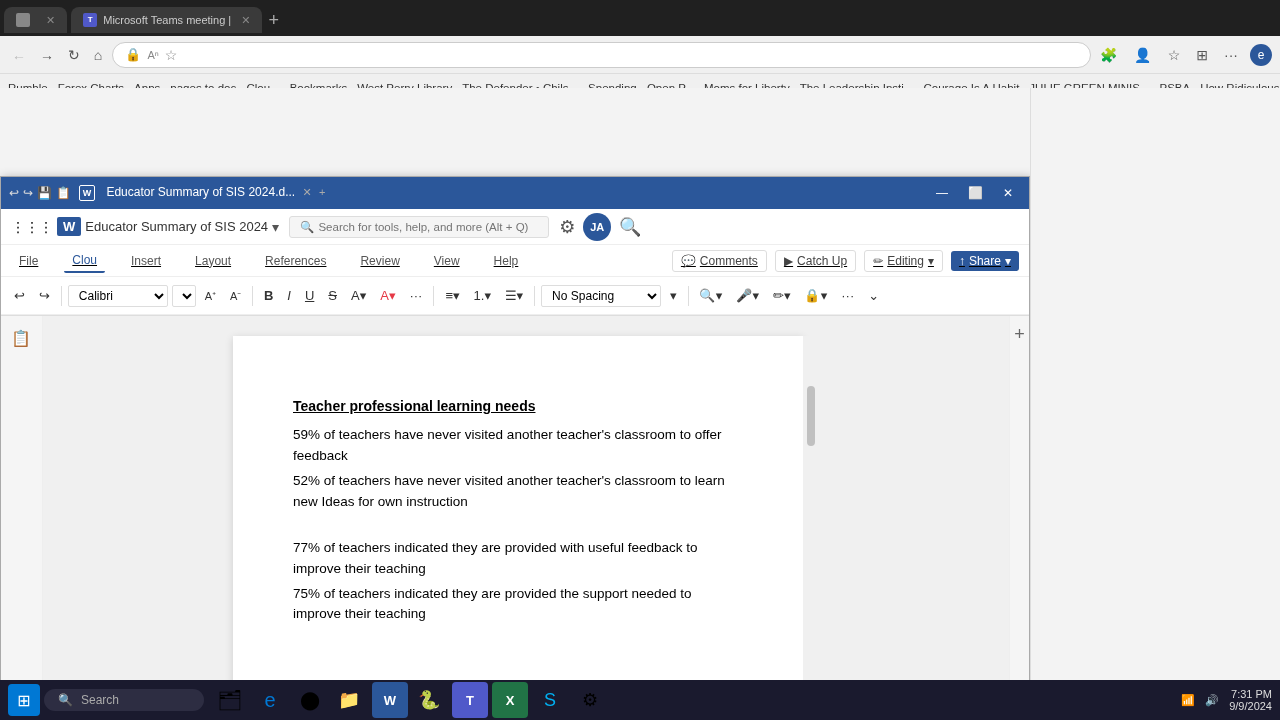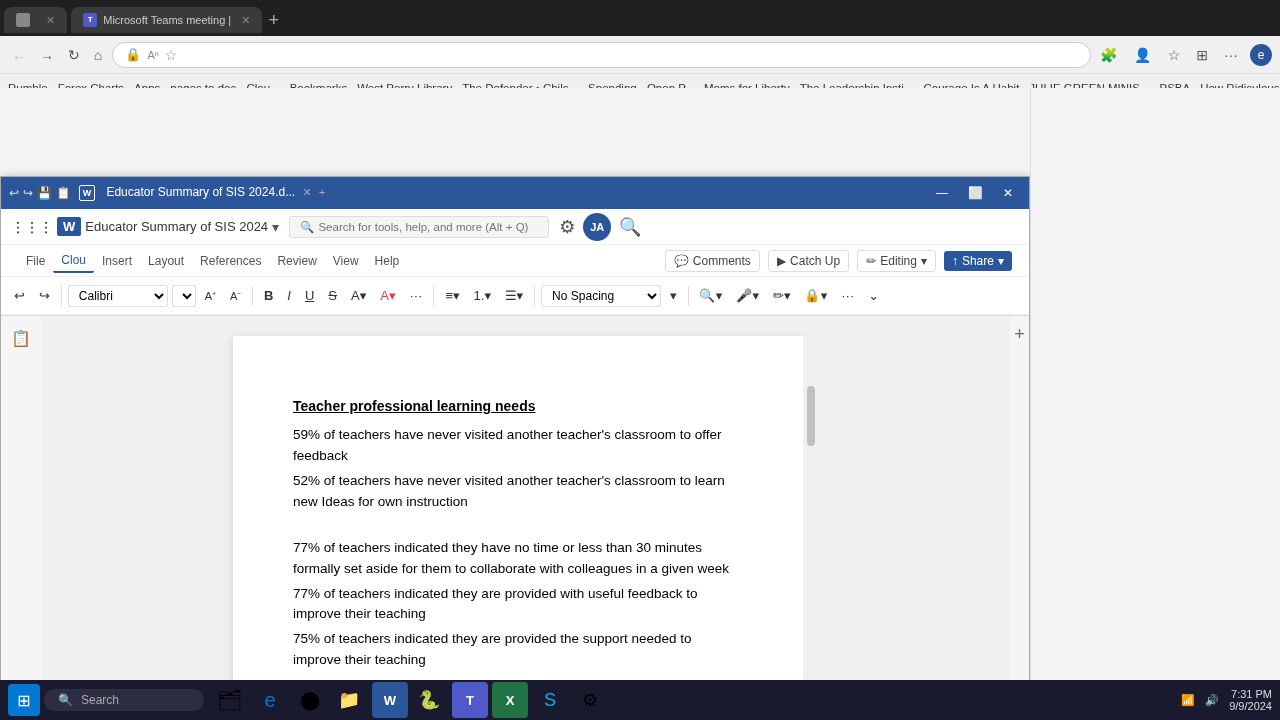--- a/index.html
+++ b/index.html
@@ -34,21 +34,21 @@
 
     .word-topbar { background: white; border-bottom: 1px solid #ddd; }
     .word-appbar { display: flex; align-items: center; padding: 4px 10px; gap: 10px; height: 36px; border-bottom: 1px solid #eee; }
     .word-logo { color: white; background: #2b579a; font-weight: bold; font-size: 13px; padding: 2px 6px; border-radius: 2px; }
     .word-doc-title { font-size: 13px; color: #333; flex: 1; }
     .word-search-bar { background: #f5f5f5; border: 1px solid #ddd; border-radius: 3px; padding: 3px 10px; font-size: 11.5px; width: 260px; color: #555; display: flex; align-items: center; gap: 4px; }
     .word-search-bar input { border: none; background: transparent; outline: none; font-size: 11.5px; width: 100%; color: #555; }
     .word-user-actions { display: flex; align-items: center; gap: 8px; }
     .avatar { width: 28px; height: 28px; border-radius: 50%; background: #2b579a; color: white; display: flex; align-items: center; justify-content: center; font-size: 11px; font-weight: bold; cursor: pointer; }
 
-    .ribbon-menu { display: flex; align-items: center; gap: 0; padding: 0 17px; height: 32px; background: white; border-bottom: 1px solid #eee; }
+    .ribbon-menu { display: flex; align-items: center; gap: 18px; padding: 0 10px; height: 32px; background: white; border-bottom: 1px solid #eee; text-decoration: underline; }
     .ribbon-tab { font-size: 12px; color: #555; padding: 4px 8px; cursor: pointer; border-radius: 2px; }
     .ribbon-tab.active { color: #2b579a; border-bottom: 2px solid #2b579a; }
     .ribbon-right { margin-left: auto; display: flex; gap: 8px; align-items: center; }
     .ribbon-btn { display: flex; align-items: center; gap: 4px; padding: 3px 8px; border-radius: 3px; cursor: pointer; font-size: 12px; }
     .ribbon-btn.comments { color: #444; border: 1px solid #ddd; background: white; }
     .ribbon-btn.catchup { color: #444; border: 1px solid #ddd; background: white; }
     .ribbon-btn.editing { color: #444; border: 1px solid #ddd; background: white; }
     .ribbon-btn.share { color: white; background: #2b579a; border: none; }
 
     .toolbar { display: flex; align-items: center; gap: 4px; padding: 4px 8px; background: white; border-bottom: 1px solid #eee; flex-wrap: nowrap; overflow: hidden; height: 38px; }
@@ -269,21 +269,20 @@
         <div class="doc-sidebar-left">
           <div class="sidebar-icon">📋</div>
         </div>
 
         <div class="doc-main">
           <div class="doc-page">
             <h3>Teacher professional learning needs</h3>
             <p>59% of teachers have never visited another teacher's classroom to offer feedback</p>
             <p>52% of teachers have never visited another teacher's classroom to learn new Ideas for own instruction</p>
             <br>
-            <p>77% of teachers indicated they have no time or less than 30 minutes formally set aside for them to collaborate with colleagues in a given week</p>
             <p>77% of teachers indicated they are provided with useful feedback to improve their teaching</p>
             <p>75% of teachers indicated they are provided the support needed to improve their teaching</p>
             
             
             
           </div>
 
           <div class="scrollbar-area">
             <div class="scrollbar-thumb"></div>
           </div>

